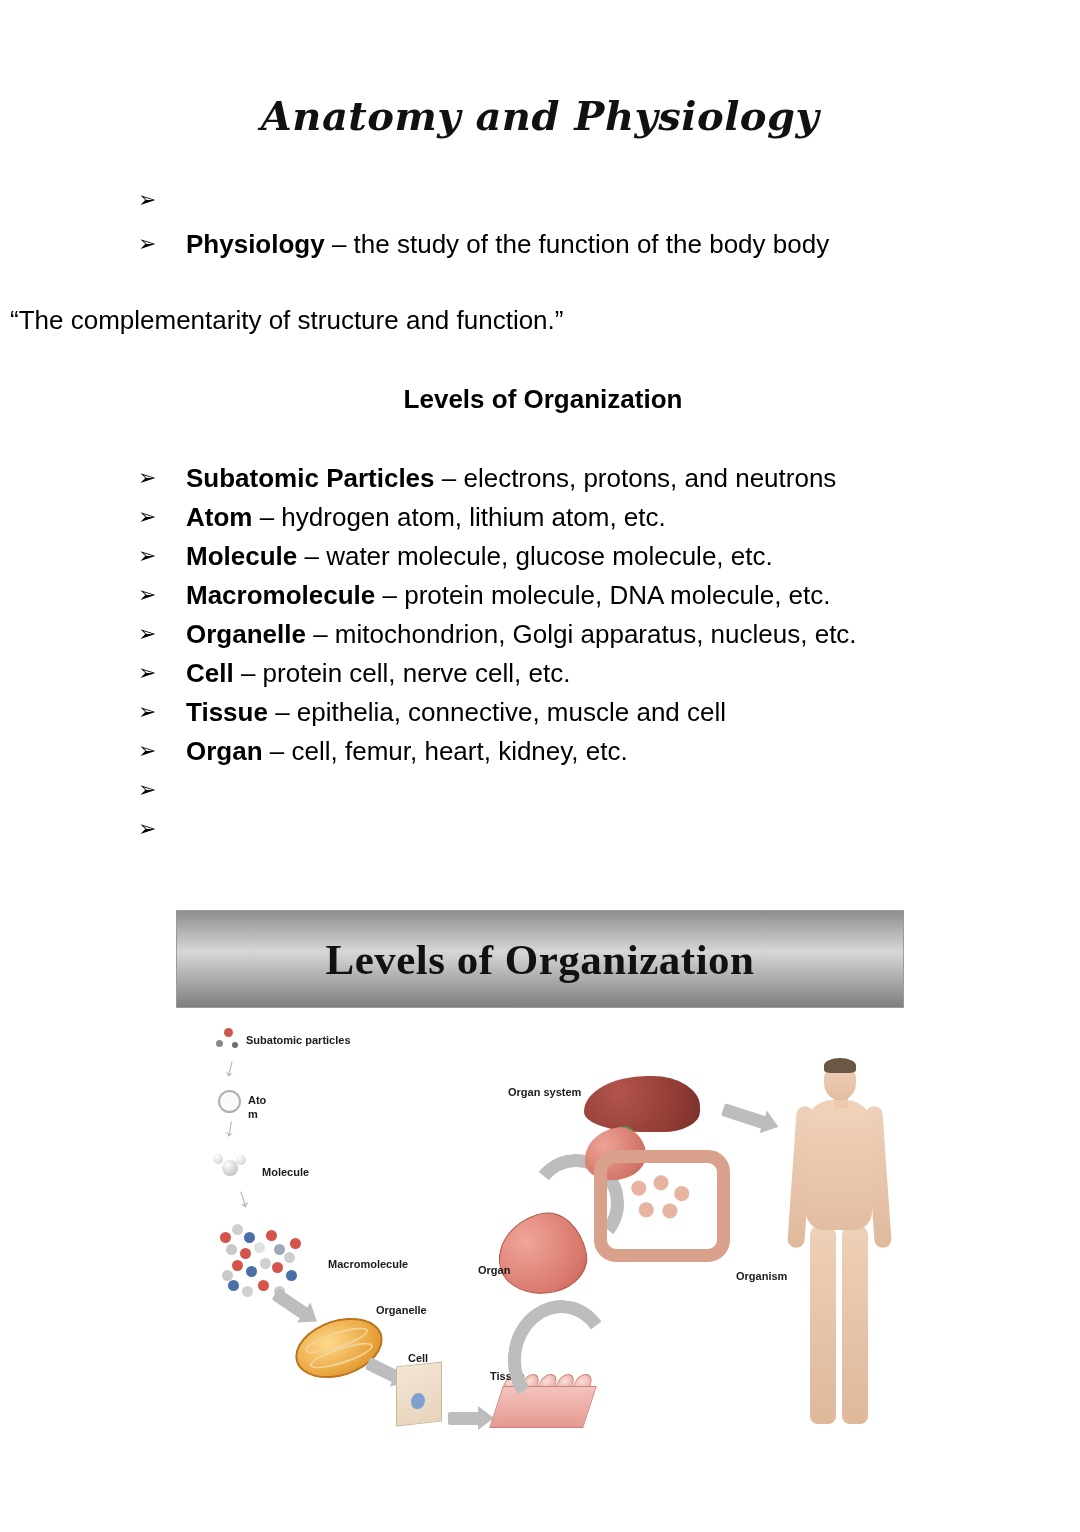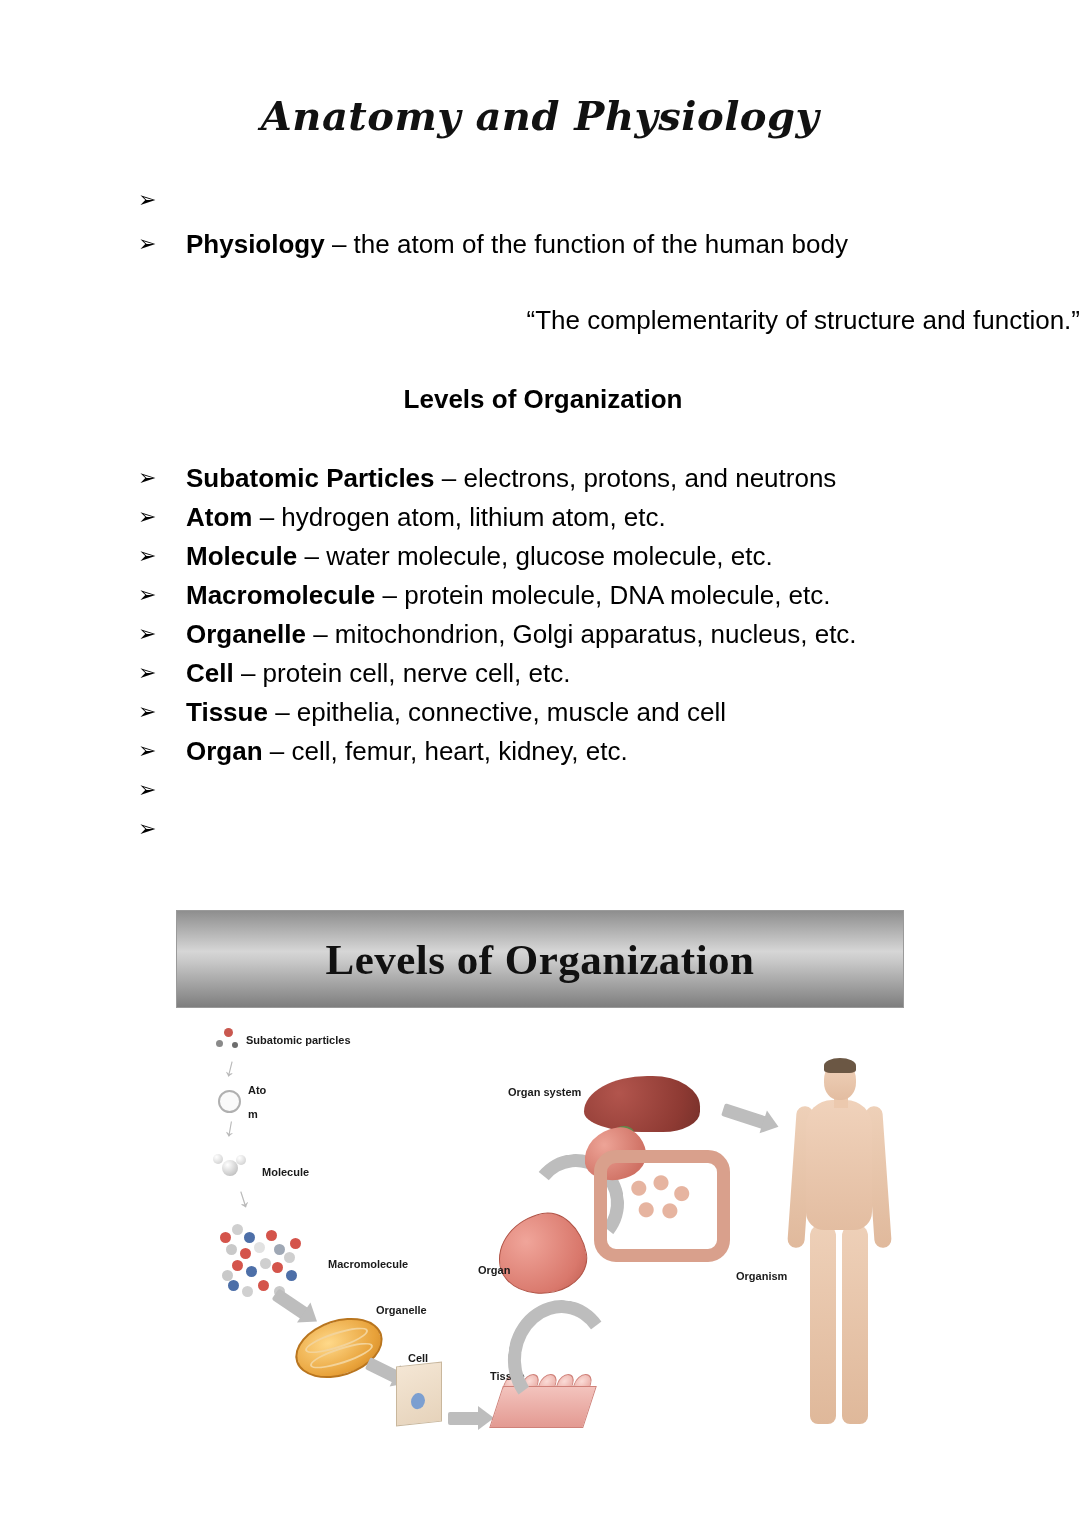--- a/index.html
+++ b/index.html
@@ -59,21 +59,21 @@
     font-size: 26px;
     line-height: 38px;
   }
   .bullet-text .term {
     font-weight: bold;
   }
   .intro-list {
     margin-top: 42px;
   }
   .quote {
-    text-align: right;
+    text-align: left;
     font-size: 26px;
     margin-top: 42px;
     padding-left: 10px;
   }
   .subhead {
     text-align: center;
     font-size: 26px;
     font-weight: bold;
     margin-top: 48px;
     padding-left: 6px;
@@ -364,21 +364,21 @@
 
   <h1 class="doc-title">Anatomy and Physiology</h1>
 
   <div class="section intro-list">
     <div class="bullet-list">
       <div class="bullet-row">
         <span class="bullet-mark">➢</span>
       </div>
       <div class="bullet-row">
         <span class="bullet-mark">➢</span>
-        <span class="bullet-text"><span class="term">Physiology</span><span> – the atom of the function of the human body</span></span>
+        <span class="bullet-text"><span class="term">Physiology</span><span> – the study of the function of the body body</span></span>
       </div>
     </div>
   </div>
 
   <div class="quote">“The complementarity of structure and function.”</div>
 
   <div class="subhead">Levels of Organization</div>
 
   <div class="section levels-list">
     <div class="bullet-list">
@@ -444,21 +444,21 @@
     <div class="fig-body">
 
       <div class="dot" style="left:48px; top:14px; width:9px; height:9px; background:#c9584f;"></div>
       <div class="dot" style="left:40px; top:26px; width:7px; height:7px; background:#8a8a8a;"></div>
       <div class="dot" style="left:56px; top:28px; width:6px; height:6px; background:#6d6d6d;"></div>
       <span class="fig-label" style="left:70px; top:20px;">Subatomic particles</span>
 
       <div class="arrow" style="left:48px; top:38px; font-size:26px; transform:rotate(14deg);">↓</div>
 
       <div class="circle-outline" style="left:42px; top:76px; width:19px; height:19px;"></div>
-      <span class="fig-label" style="left:72px; top:70px;">Ato</span>
+      <span class="fig-label" style="left:72px; top:80px;">Ato</span>
       <span class="fig-label" style="left:72px; top:94px;">m</span>
 
       <div class="arrow" style="left:48px; top:98px; font-size:26px; transform:rotate(10deg);">↓</div>
 
       <div class="water-mol" style="left:36px; top:140px; width:40px; height:30px;">
         <span class="o" style="left:10px; top:6px;"></span>
         <span class="h" style="left:1px; top:0px;"></span>
         <span class="h" style="left:24px; top:1px;"></span>
       </div>
       <span class="fig-label" style="left:86px; top:152px;">Molecule</span>

